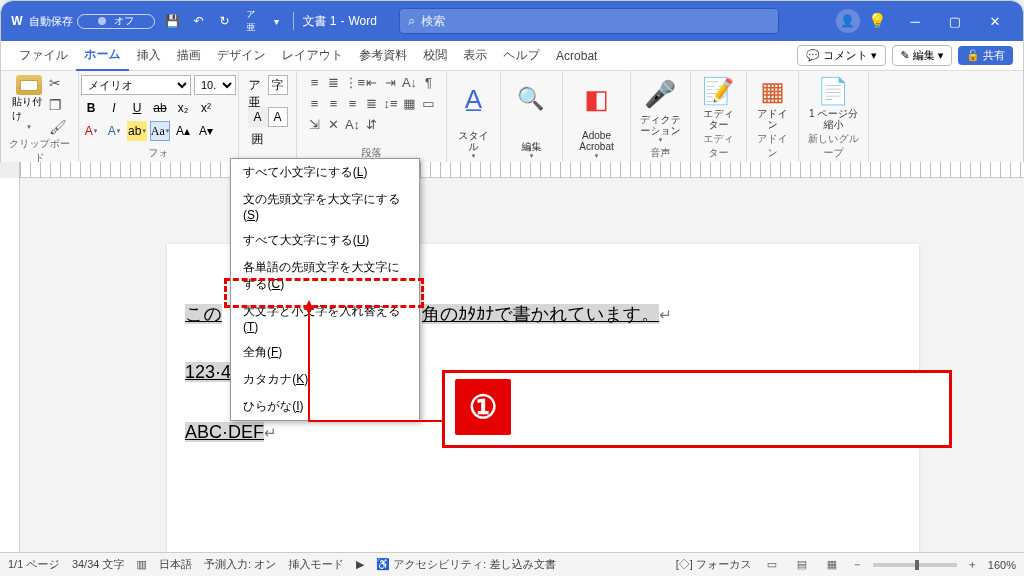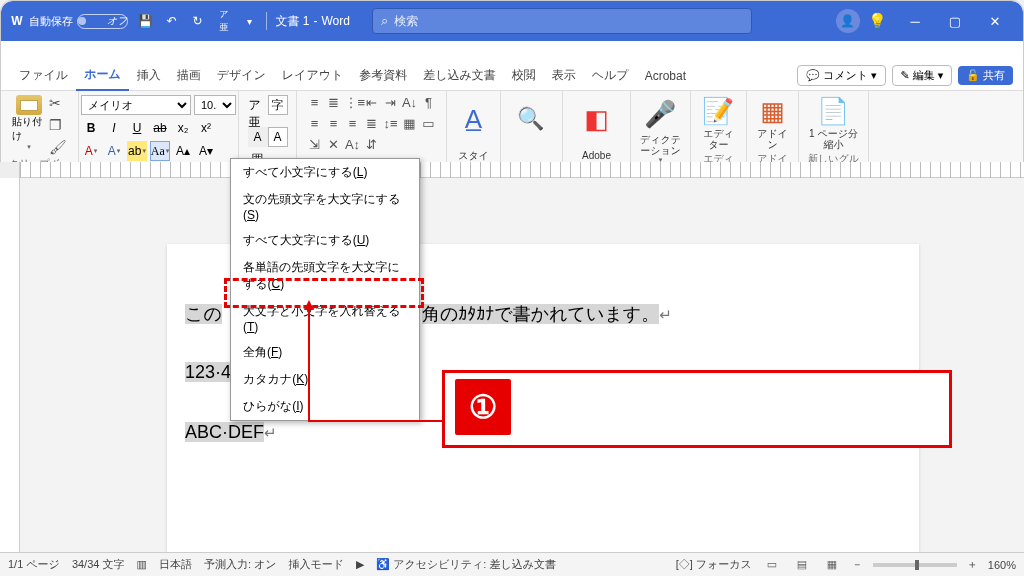--- a/index.html
+++ b/index.html
@@ -2,33 +2,33 @@
 <html><head>
 <meta charset="utf-8">
 <style>
   * { box-sizing: border-box; margin: 0; padding: 0; font-family: "Meiryo", "Yu Gothic", sans-serif; }
   body { width: 1024px; height: 576px; background: #f0f0f0; overflow: hidden; position: relative; }
   .window { width: 100%; height: 100%; background: #fff; border-radius: 12px; overflow: hidden; border:1px solid #ccc; }
   
   .titlebar { height: 40px; background: #3d6bd6; color: #fff; display: flex; align-items: center; padding: 0 8px; font-size: 12px; border-radius:12px 12px 0 0; }
   .titlebar .wicon { width:16px; font-weight:bold; color:#fff; margin-right:4px; text-align:center;}
   .titlebar .autosave { display: flex; align-items: center; gap:4px; margin-right:4px; font-size:11px;}
-  .pill { border:1px solid rgba(255,255,255,0.7); border-radius:8px; padding:0 0; font-size:10px; display:inline-flex; align-items:center; gap:21px; height:15px;font-style:italic;}
+  .pill { border:1px solid rgba(255,255,255,0.7); border-radius:8px; padding:0 20px; font-size:10px; display:inline-flex; align-items:center; gap:8px; height:15px;}
   .pill .dot { width:8px; height:8px; border-radius:50%; background:rgba(255,255,255,0.6); }
   .titlebar .tb-btn { width:26px; text-align:center; }
   .titlebar .sep { width:1px; height:18px; background:rgba(255,255,255,0.5); margin:0 4px; }
   .titlebar .docname { display:flex; gap:4px; align-items:center; margin-left:4px; font-size:12px;}
   .searchbox { flex:1; margin-left:22px; display:flex; align-items:center; }
   .searchbox .sb { background:#5f86de; border:1px solid #3158b7; border-radius:4px; height:26px; width:380px; display:flex; align-items:center; padding:0 8px; gap:6px; color:#e8eefb; font-size:12px;}
   .titlebar-right { display:flex; align-items:center; gap:8px; margin-left:8px;}
   .titlebar-right .circle { width:24px; height:24px; border-radius:50%; background:#6b8ade; display:flex; align-items:center; justify-content:center; font-size:12px;}
   .winctrl { display:flex; gap:0; margin-left:8px;}
   .winctrl div { width:40px; height:40px; display:flex; align-items:center; justify-content:center; font-size:13px;}
   
-  .tabs { height:30px; background:#fff; display:flex; align-items:center; padding:0 10px; font-size:12px; border-bottom:1px solid #ddd;margin-top:20px;}
+  .tabs { height:30px; background:#fff; display:flex; align-items:center; padding:0 10px; font-size:12px; border-bottom:1px solid #ddd;}
   .tabs .tab { padding:0 8px; height:30px; display:flex; align-items:center; color:#444;}
   .tabs .tab.active { font-weight:bold; border-bottom:2px solid #3d6bd6; color:#3d6bd6;}
   .tabs-right { margin-left:auto; display:flex; gap:6px; align-items:center;}
   .rbtn { border:1px solid #bbb; border-radius:4px; padding:2px 8px; font-size:11px; display:flex; align-items:center; gap:3px;}
   .sharebtn { background:#3d6bd6; color:#fff; border:none; }
   
   .ribbon { height:92px; background:#f7f7f7; border-bottom:1px solid #ccc; display:flex; font-size:11px; position:relative; overflow:hidden;}
   .ribbon .group { border-right:1px solid #ddd; padding:4px 6px 2px; display:flex; flex-direction:column; justify-content:space-between; align-items:center;}
   .ribbon .glabel { font-size:10px; color:#666; text-align:center; margin-top:2px;}
   .clipboard-group { width:78px; }
@@ -54,21 +54,21 @@
   .edit-group .bigic { font-size:22px; }
   
   .docarea { position:absolute; top:162px; left:0; right:0; bottom:24px; background:#f3f3f3; overflow:hidden;}
   .ruler { height:16px; background:#fff; border-bottom:1px solid #ccc; position:relative; font-size:9px; color:#777;}
   .ruler .corner { position:absolute; left:0; top:0; width:20px; height:16px; background:#eee; border-right:1px solid #ccc;}
   .ruler .marks { position:absolute; left:20px; right:0; top:0; height:16px; background:
     repeating-linear-gradient(to right, #bbb 0 1px, transparent 1px 10px);}
   .vr { position:absolute; left:0; top:16px; bottom:0; width:20px; background:#fff; border-right:1px solid #ccc;}
   .page { position:absolute; left:167px; top:82px; width:752px; height:360px; background:#fff; box-shadow:0 1px 3px rgba(0,0,0,0.15);}
   .doc-text { position:absolute; font-size:18px; }
-  .doc-text .sel { background:#d6d6d6; }
+  .doc-text .sel { background:#d6d6d6;text-decoration:underline; }
   .doc-text .marker { color:#777; font-size:15px;}
   
   .dropdown { position:absolute; left:230px; top:158px; width:190px; background:#fff; border:1px solid #999; box-shadow:2px 2px 6px rgba(0,0,0,0.3); font-size:12px; z-index:20;}
   .dropdown .mi { padding:5px 12px; cursor:default; }
   .dropdown .mi u { text-decoration:underline; }
   
   .dashed-box { position:absolute; left:224px; top:278px; width:200px; height:30px; border:3px dashed #e60000; z-index:25; pointer-events:none; }
   .arrow-line { position:absolute; border-color:#e60000; z-index:24; pointer-events:none;}
   .arrow-v { left:308px; top:305px; width:0; height:115px; border-left:2px solid #e60000;}
   .arrow-h { left:308px; top:420px; width:134px; height:0; border-top:2px solid #e60000;}
@@ -128,21 +128,20 @@
   </div>
 
   <div class="tabs">
     <div class="tab">ファイル</div>
     <div class="tab active">ホーム</div>
     <div class="tab">挿入</div>
     <div class="tab">描画</div>
     <div class="tab">デザイン</div>
     <div class="tab">レイアウト</div>
     <div class="tab">参考資料</div>
-    <div class="tab">差し込み文書</div>
     <div class="tab">校閲</div>
     <div class="tab">表示</div>
     <div class="tab">ヘルプ</div>
     <div class="tab">Acrobat</div>
     <div class="tabs-right">
       <div class="rbtn">💬<span>コメント</span>▾</div>
       <div class="rbtn">✎<span>編集</span>▾</div>
       <div class="rbtn sharebtn">🔓 <span>共有</span></div>
     </div>
   </div>

